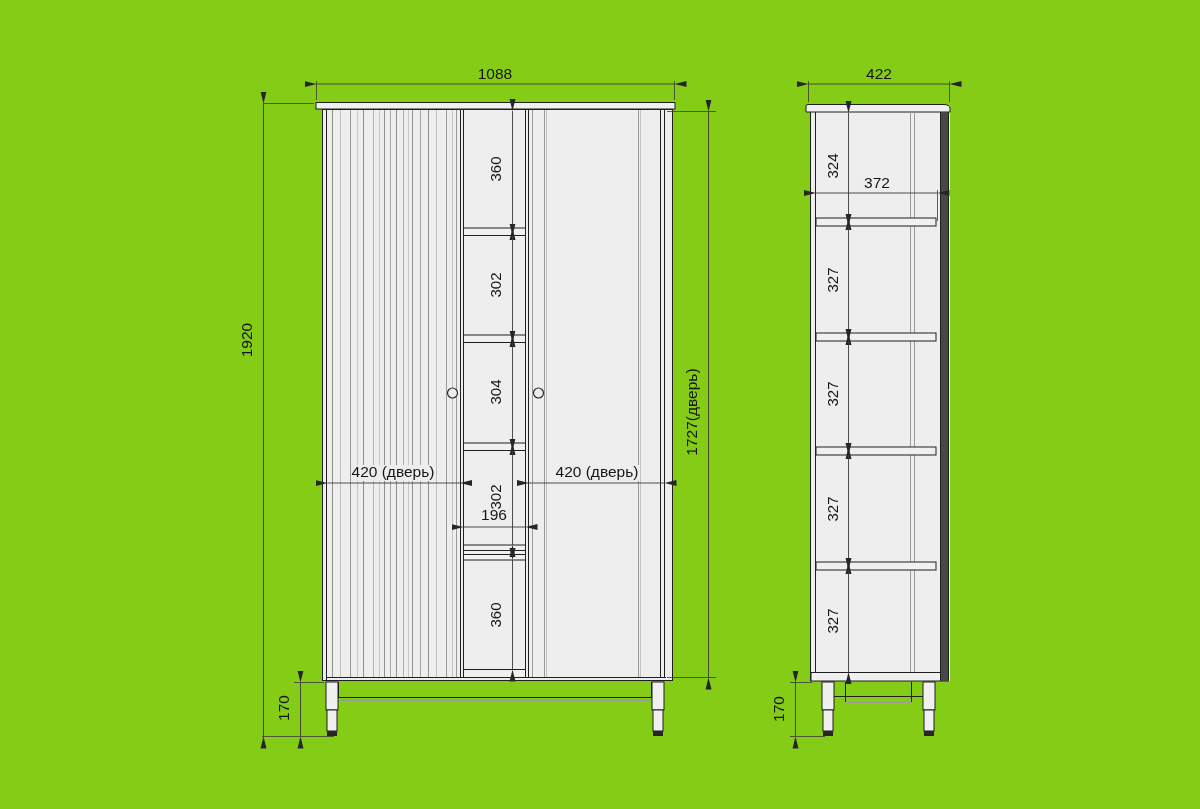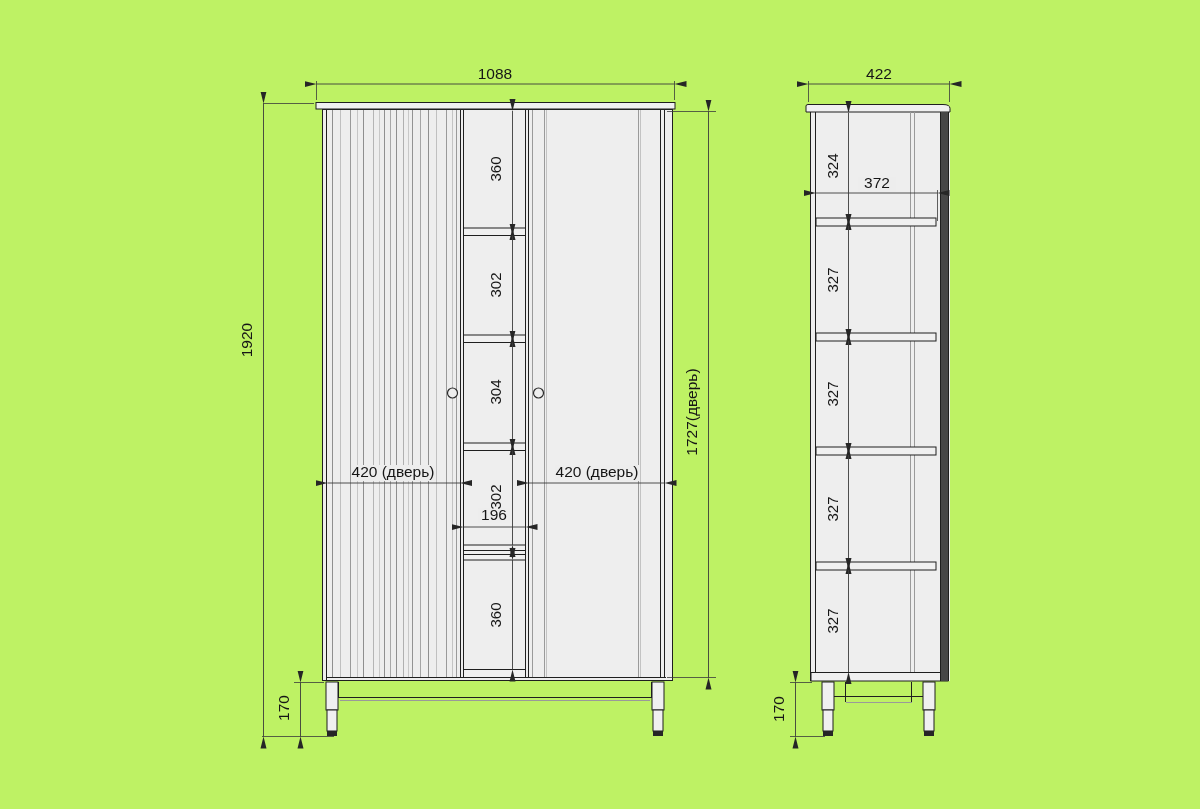--- a/index.html
+++ b/index.html
@@ -1,16 +1,16 @@
 <!DOCTYPE html>
 <html><head>
 <meta charset="utf-8">
 <style>
   html,body{margin:0;padding:0;background:#ebebeb;}
-  .canvas{position:relative;width:1200px;height:809px;background:#bef264;overflow:hidden;
+  .canvas{position:relative;width:1200px;height:809px;background:#84cc16;overflow:hidden;
           font-family:"Liberation Sans",sans-serif;}
   svg{position:absolute;left:0;top:0;}
   .ln{stroke:#1f1f1f;stroke-width:1;shape-rendering:crispEdges;}
   .gray{stroke:#9a9a9a;stroke-width:1;shape-rendering:crispEdges;}
   .lgray{stroke:#c3c3c3;stroke-width:1;shape-rendering:crispEdges;}
   .dim{stroke:#3b3b3b;stroke-width:0.9;fill:none;}
   .ext{stroke:#3b3b3b;stroke-width:0.8;shape-rendering:crispEdges;}
   .face{fill:#eeeeee;}
   .panel{fill:#f0f0f0;stroke:#1f1f1f;stroke-width:1;}
   .shelf{fill:#f0f0f0;stroke:#1f1f1f;stroke-width:1;}

